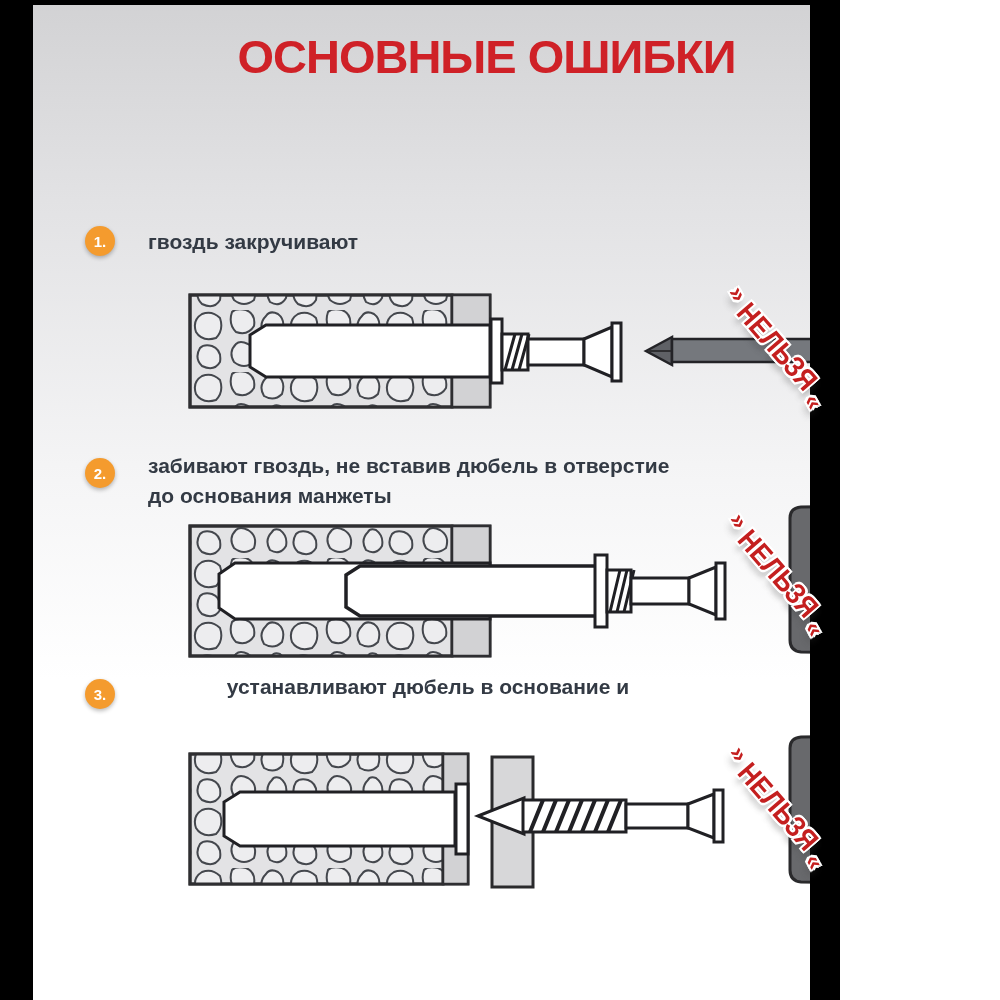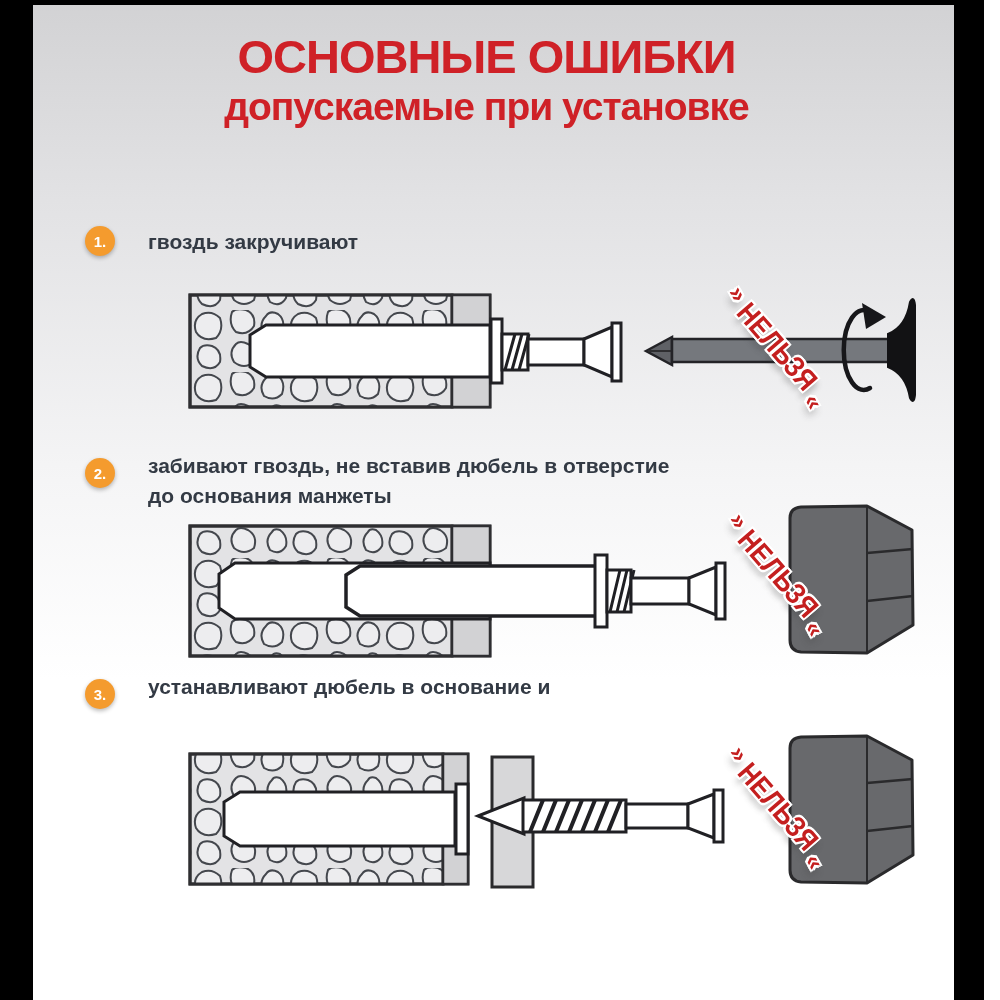--- a/index.html
+++ b/index.html
@@ -1,18 +1,18 @@
 <!DOCTYPE html>
 <html><head>
 <meta charset="utf-8">
 <style>
   html,body{margin:0;padding:0;}
   .page{
     position:relative;
-    width:984px;height:1000px;
+    width:840px;height:1000px;
     overflow:hidden;
     font-family:"Liberation Sans",sans-serif;
     background:linear-gradient(180deg,#d2d2d4 0%,#e2e2e4 20%,#f5f5f6 48%,#ffffff 68%,#ffffff 100%);
   }
   .bar{position:absolute;background:#000;}
   .bar.left{left:0;top:0;width:33px;height:1000px;}
   .bar.right{right:0;top:0;width:30px;height:1000px;}
   .bar.top{left:0;top:0;width:1000px;height:5px;}
 
   .title-block{
@@ -35,21 +35,21 @@
   .badge.b1{left:85px;top:226px;}
   .badge.b2{left:85px;top:458px;}
   .badge.b3{left:85px;top:679px;}
 
   .step-label{
     position:absolute;left:148px;width:560px;
     color:#333a44;font-size:21px;font-weight:bold;line-height:30px;
   }
   .step-label.l1{top:227px;}
   .step-label.l2{top:451px;}
-  .step-label.l3{top:672px;}
+  .step-label.l3{top:672px;text-align:center;}
 
   .art{position:absolute;left:0;top:0;}
 
   .forbidden{
     position:absolute;white-space:nowrap;
     color:#c41f1f;font-weight:bold;font-size:29px;letter-spacing:0px;
     transform:translate(-50%,-50%) rotate(49deg);
     text-shadow:
       -2px 0 0 #fff, 2px 0 0 #fff, 0 -2px 0 #fff, 0 2px 0 #fff,
       -2px -2px 0 #fff, 2px 2px 0 #fff, -2px 2px 0 #fff, 2px -2px 0 #fff,
@@ -161,21 +161,20 @@
       <use href="#hammer" transform="translate(0,230)"></use>
     </g>
   </svg>
 
   <div class="bar left"></div>
   <div class="bar right"></div>
   <div class="bar top"></div>
 
   <div class="title-block">
     <h1 class="title-line1">ОСНОВНЫЕ ОШИБКИ</h1>
-    <div class="title-line2">допускаемые при установке</div>
   </div>
 
   <div class="badge b1">
     <span>1.</span>
   </div>
   <div class="badge b2">
     <span>2.</span>
   </div>
   <div class="badge b3">
     <span>3.</span>

